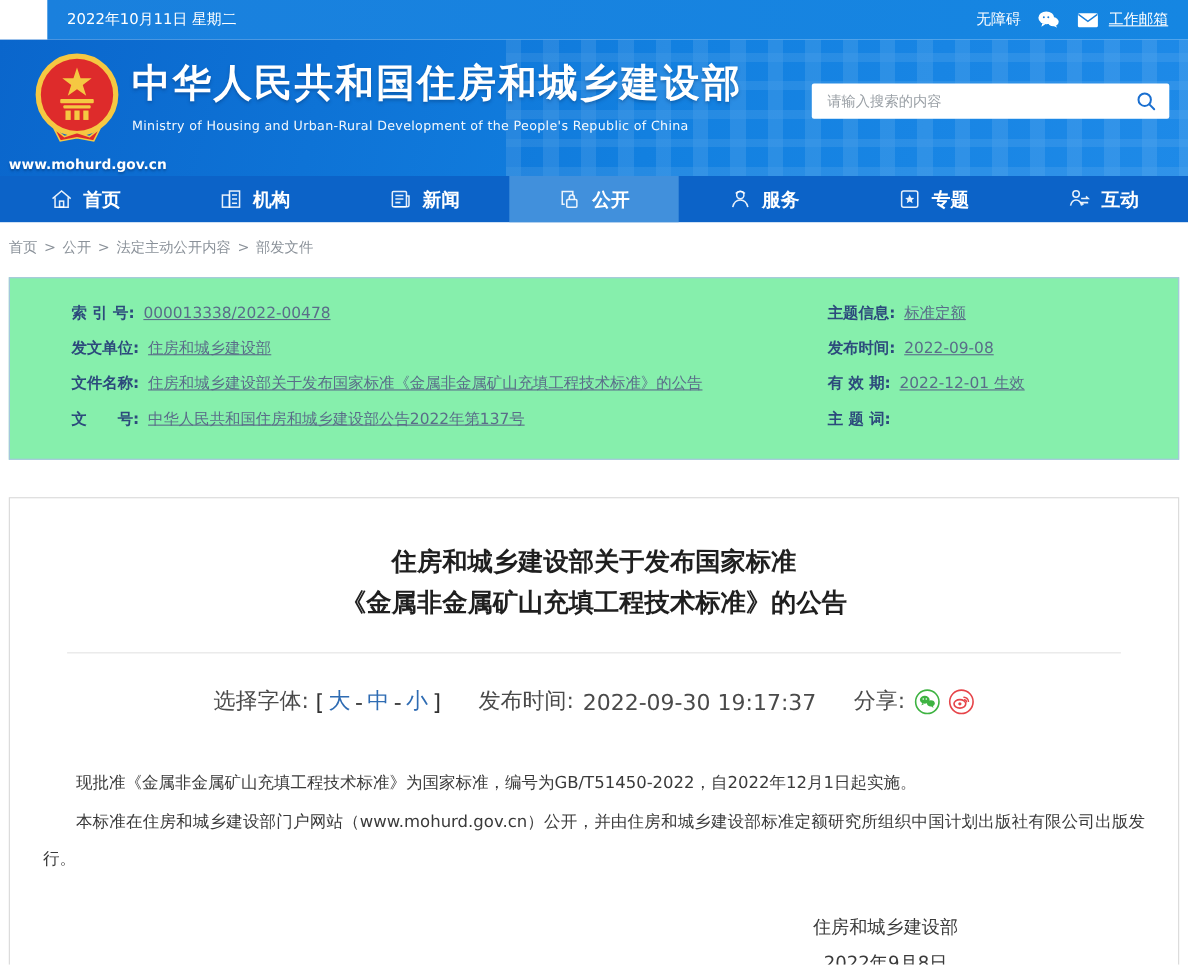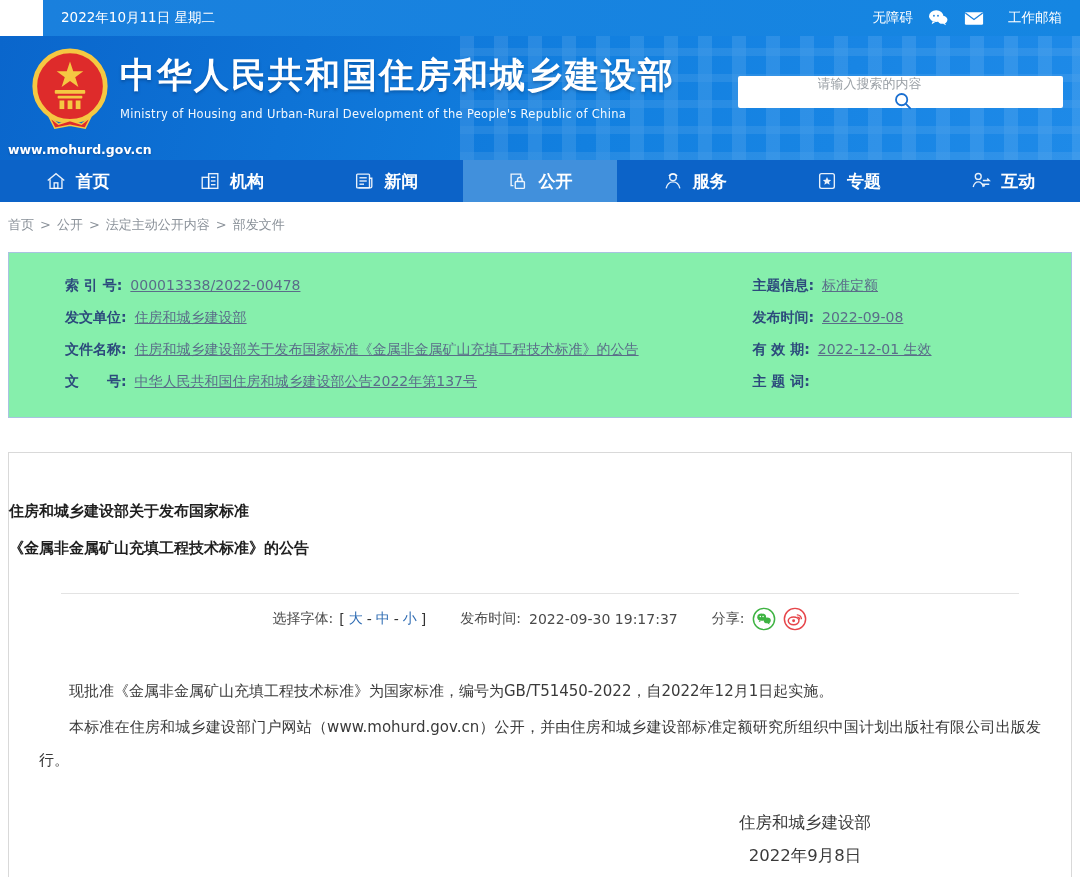--- a/index.html
+++ b/index.html
@@ -10,21 +10,21 @@
   }
   
   .topbar {
     height:36px; background:linear-gradient(90deg,#1a80dd,#1586e2);
     display:flex; align-items:center; justify-content:space-between;
     padding:0 18px; color:#fff; font-size:13.5px;margin-left:43px;
   }
   .topbar-right { display:flex; align-items:center; gap:14px; }
   .topbar-right a { color:#fff; text-decoration:none; font-size:13.5px; cursor:pointer; }
   .tb-icon { display:inline-flex; width:22px; height:18px; align-items:center; justify-content:center; cursor:pointer; }
-  .mail-item { display:flex; gap:23px; cursor:pointer; }
+  .mail-item { display:flex; gap:8px; cursor:pointer;text-decoration:underline; }
   
   .header {
     height:124px; position:relative;
     background:linear-gradient(105deg,#0a66cc 0%,#117bdd 40%,#1280e0 60%,#1e8ae8 100%);
     background:linear-gradient(105deg,#0a66cc 0%,#1280e0 55%,#1e8ae8 100%);
     overflow:hidden;
   }
   .building {
     position:absolute; right:0; top:0; width:620px; height:124px; opacity:.18; pointer-events:none;
     background:
@@ -37,21 +37,21 @@
     text-shadow:0 1px 2px rgba(0,40,90,.4);
   }
   .titles { position:absolute; left:120px; top:16px; }
   .site-title {
     color:#fff; font-size:35px; font-weight:bold; letter-spacing:2px;
     text-shadow:0 2px 3px rgba(0,40,90,.35);
   }
   .site-subtitle { color:rgba(255,255,255,.95); font-size:11.5px; margin-top:8px; letter-spacing:.3px; }
   .search {
     position:absolute; right:17px; top:40px; width:325px; height:32px; background:#fff;
-    border-radius:2px; display:flex; align-items:center; padding:0 10px 0 14px;flex-direction:column;
+    border-radius:2px; display:flex; align-items:center; padding:0 10px 0 14px;
   }
   .search input {
     flex:1; border:none; outline:none; font-size:13px; color:#444;
     font-family:"DejaVu Sans","Liberation Sans",sans-serif;
   }
   .search input::placeholder { color:#9aa0a6; }
   .search-btn { width:22px; height:22px; display:flex; align-items:center; justify-content:center; cursor:pointer; }
   
   .nav { height:42px; background:#0c63c8; display:flex; }
   .nav-item {
@@ -72,25 +72,25 @@
   .info-col-left { width:70%; padding-left:56px; }
   .info-col-right { width:30%; }
   .info-row { display:flex; line-height:20px; margin-bottom:12px; font-size:14px; }
   .info-label { color:#2c4a7c; font-weight:bold; white-space:pre; margin-right:8px; }
   .info-value { color:#5a6d89;text-decoration:underline; }
   
   .card {
     margin:34px 8px 0; border:1px solid #d9d9d9; background:#fff;
     height:600px; padding-top:40px;
   }
-  .art-title { text-align:left; font-size:15px; font-weight:bold; color:#1f1f1f; line-height:37px; }
+  .art-title { text-align:center; font-size:23px; font-weight:bold; color:#1f1f1f; line-height:37px; }
   .divider { margin:26px 52px 0; border-top:1px solid #e3e3e3; }
   .meta {
-    margin-top:13px; display:flex; justify-content:center; align-items:center;
-    font-size:14px; color:#4a4a4a;
+    margin-top:30px; display:flex; justify-content:center; align-items:center;
+    font-size:20px; color:#4a4a4a;
   }
   .meta .grp { display:flex; align-items:center; }
   .meta .fontsize { color:#2f6cb3; cursor:pointer; margin:0 4px; }
   .meta .brkt { color:#333; }
   .meta .gap { width:34px; }
   .share-icons { display:flex; align-items:center; gap:7px; margin-left:8px; }
   .share-btn { width:24px; height:24px; cursor:pointer; display:inline-flex; }
   .body-text { margin:44px 30px 0; }
   .body-text p {
     font-size:15px; color:#3a3a3a; line-height:2.15; text-indent:2em;

